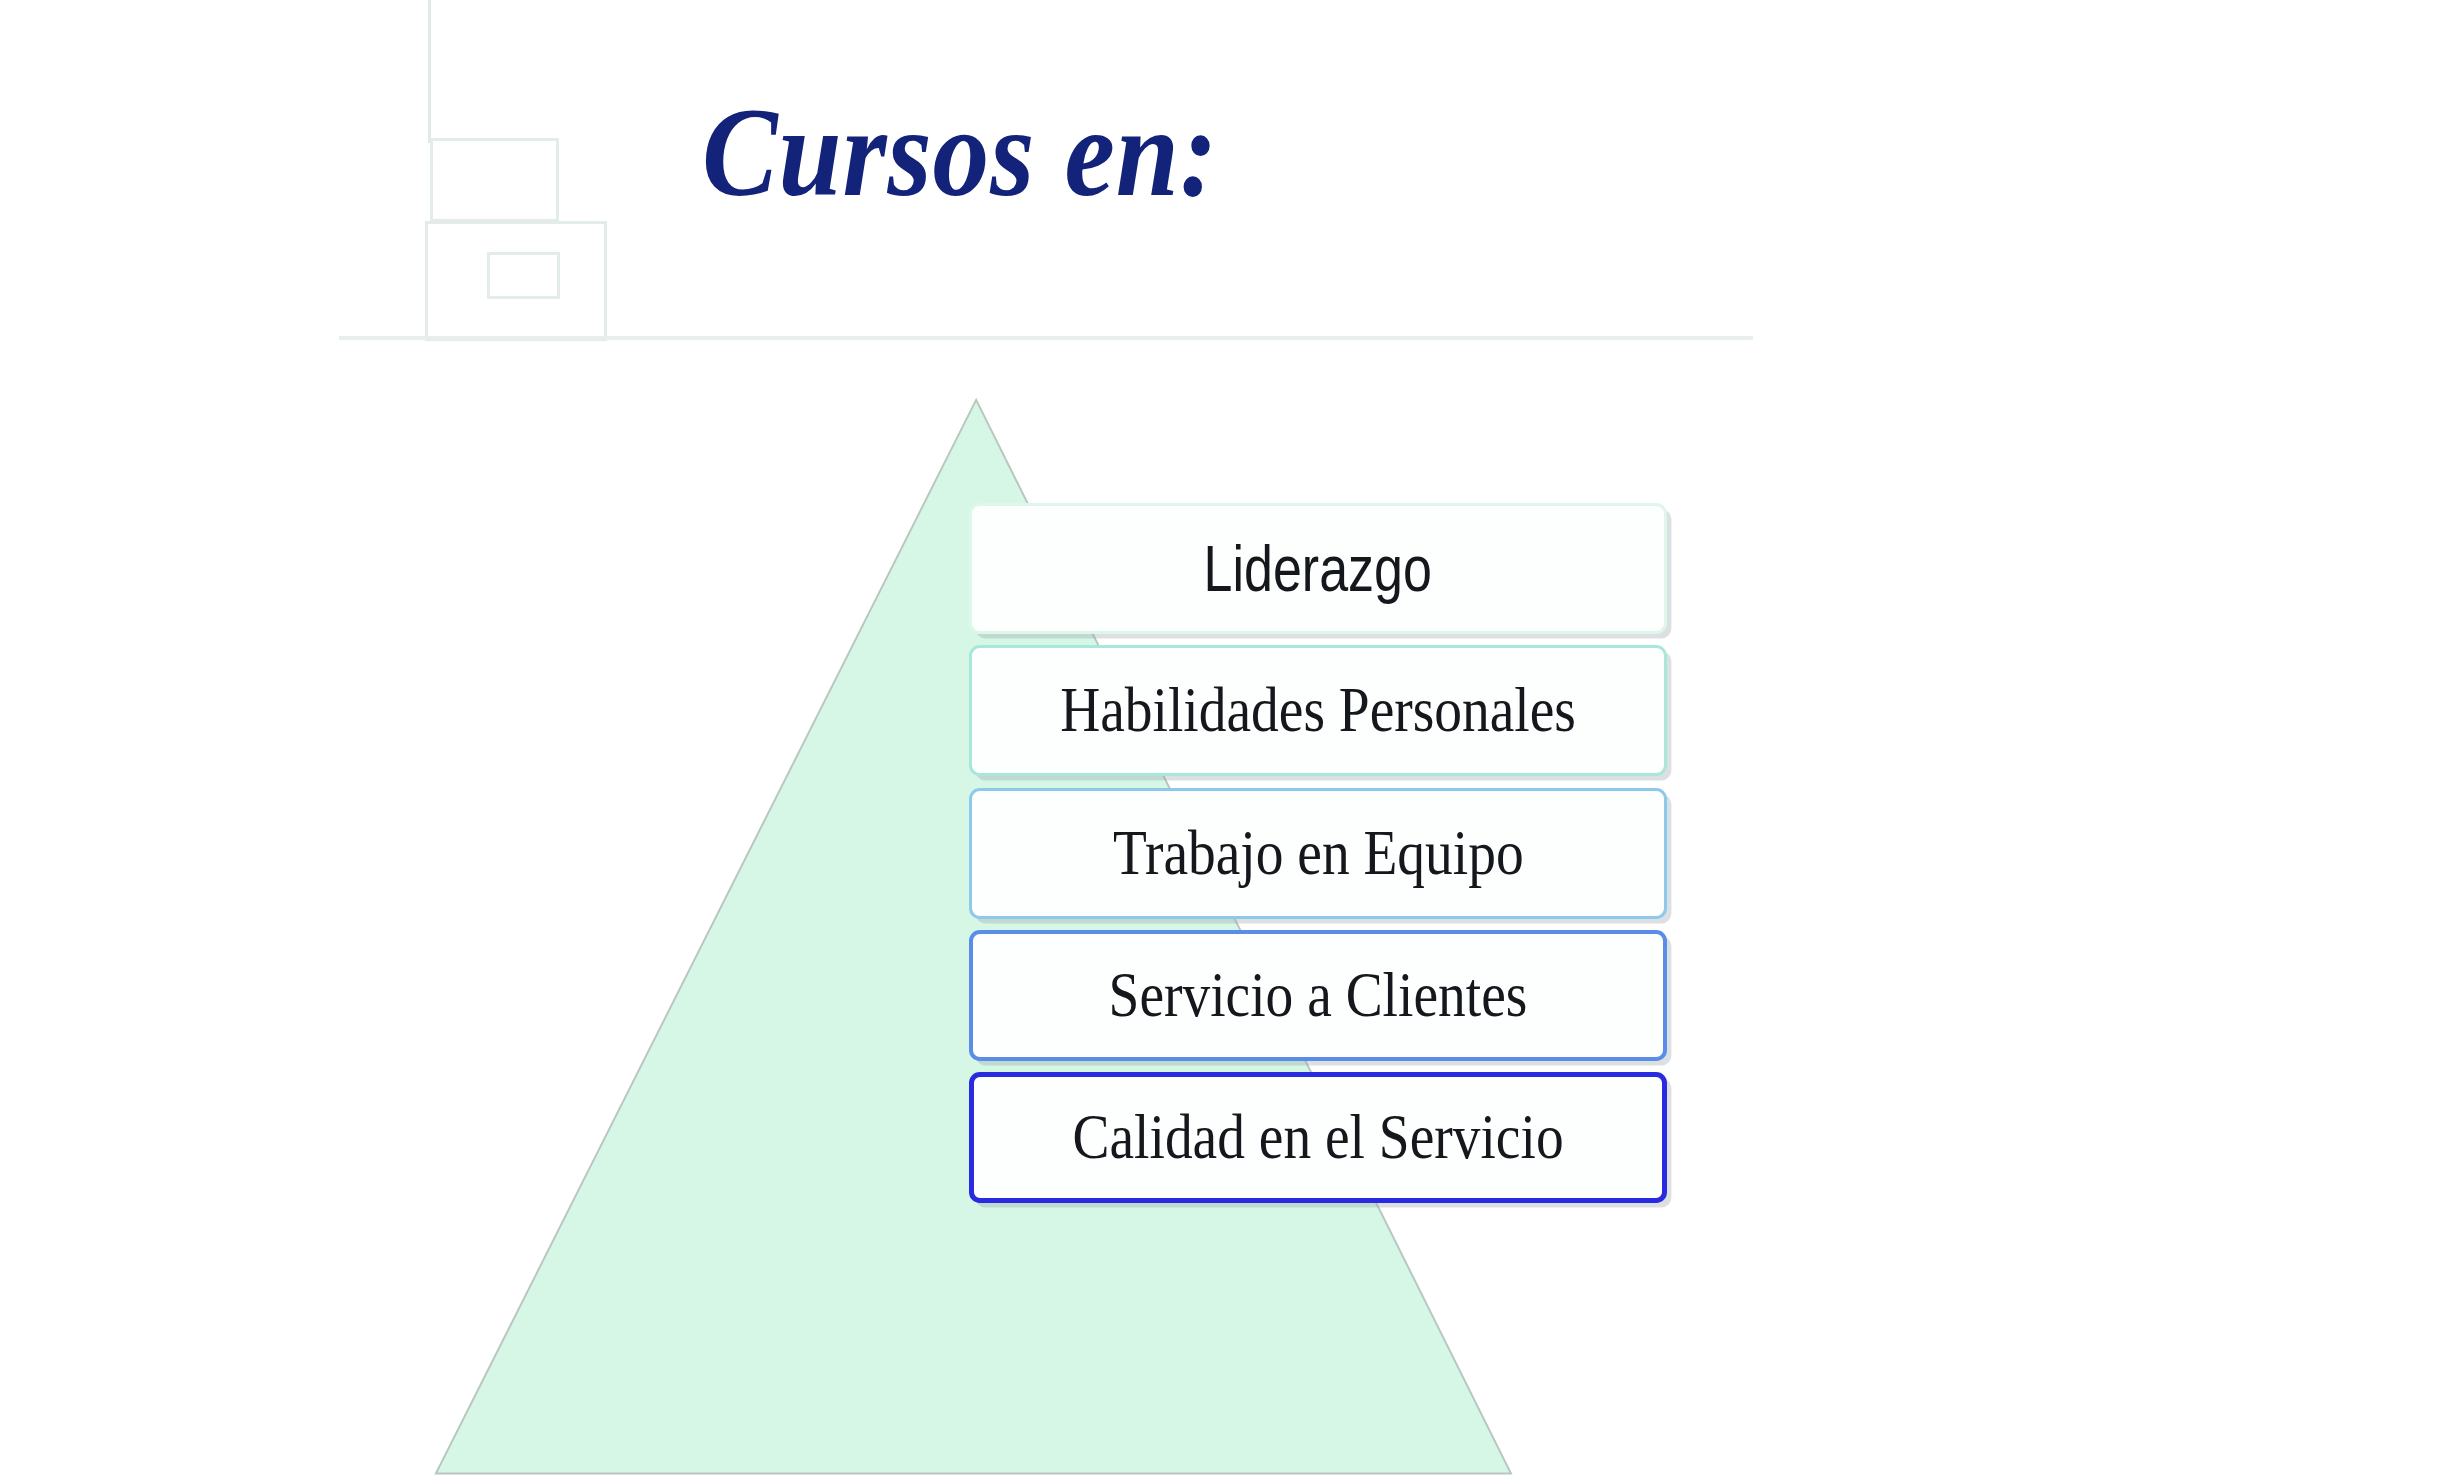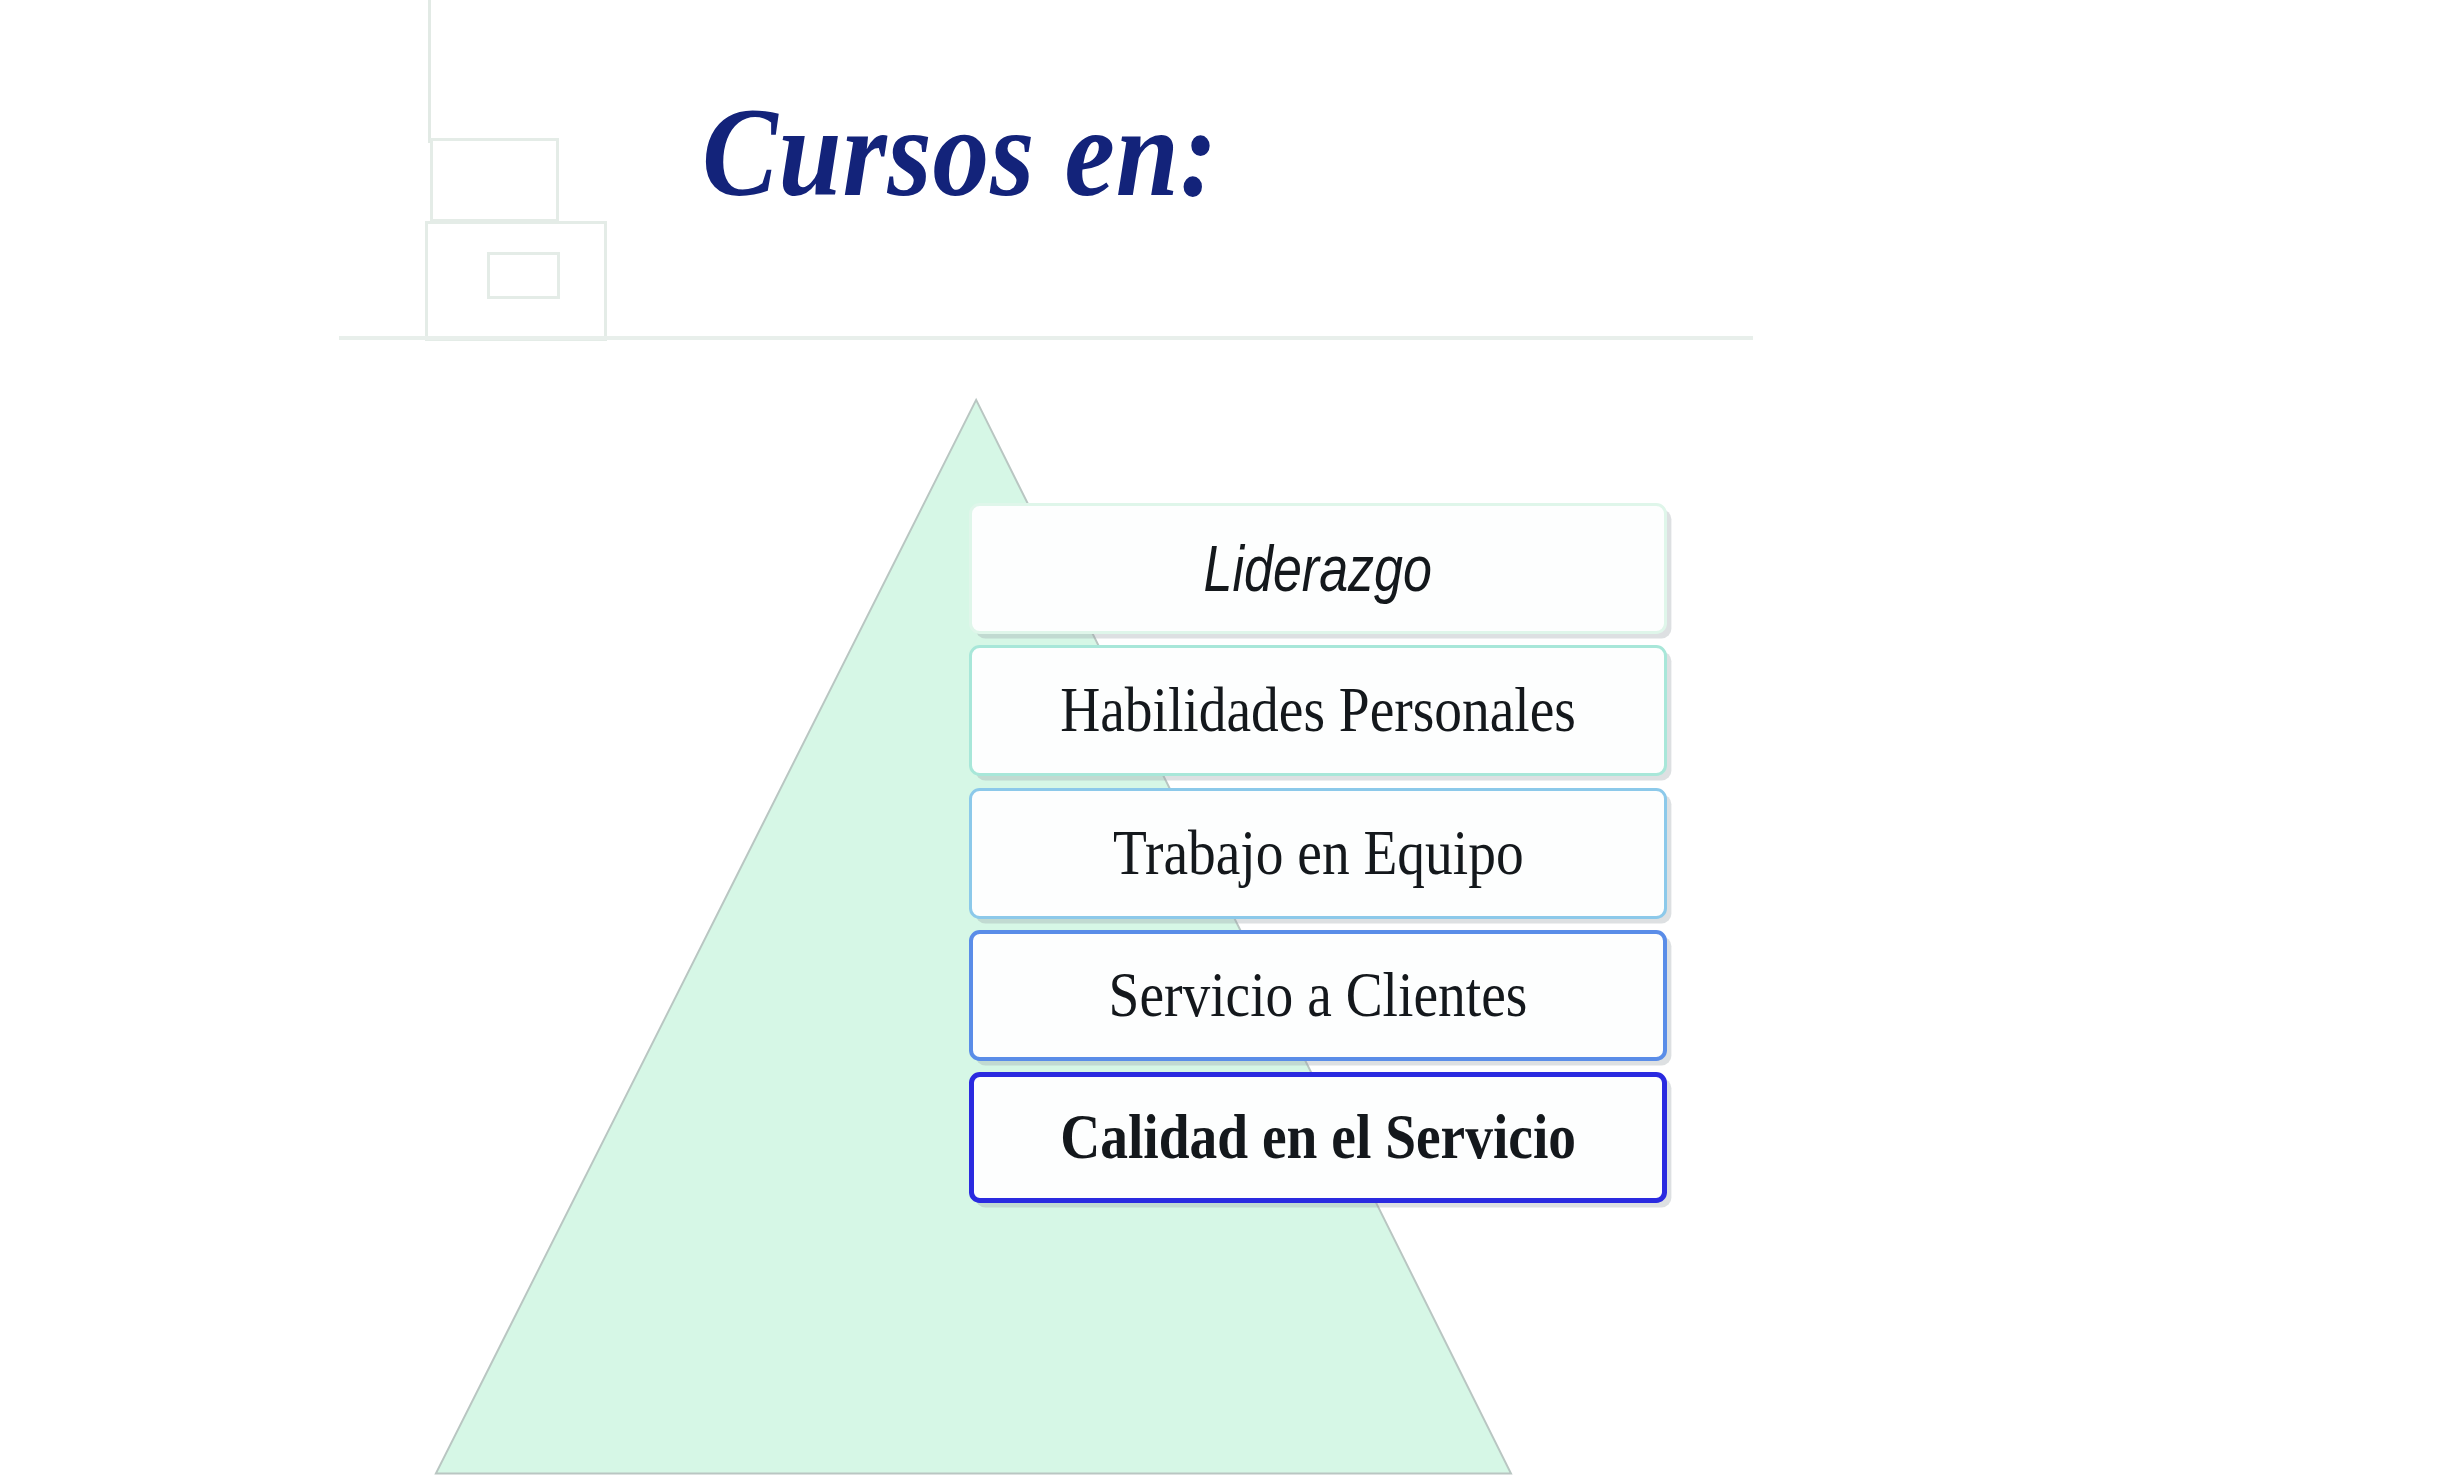--- a/index.html
+++ b/index.html
@@ -104,26 +104,26 @@
   .course-box .label {
     color: #14181c;
     white-space: nowrap;
     font-family: "Liberation Serif", "DejaVu Serif", serif;
     font-size: 63px;
     line-height: 1;
     transform: scaleX(0.88);
   }
 
   
-  .cb-0 { border: 3.4px solid #dff6ea; font-style: italic; }
+  .cb-0 { border: 3.4px solid #dff6ea; }
   .cb-1 { border: 3.4px solid #a8e7d9; text-align: center; }
   .cb-2 { border: 3.9px solid #8cc9ea; }
   .cb-3 { border: 4.4px solid #5a8de8; }
   .cb-4 { border: 4.9px solid #3355ee; }
-  .cb-5 { border: 5.4px solid #2a2ae0; font-weight: bold; }
+  .cb-5 { border: 5.4px solid #2a2ae0; }
 
   
   .cb-0 .label {
     font-family: "Liberation Sans", "DejaVu Sans", sans-serif;
     font-size: 65px;
     transform: scaleX(0.80);
   }
 </style>
 </head>
 <body>

